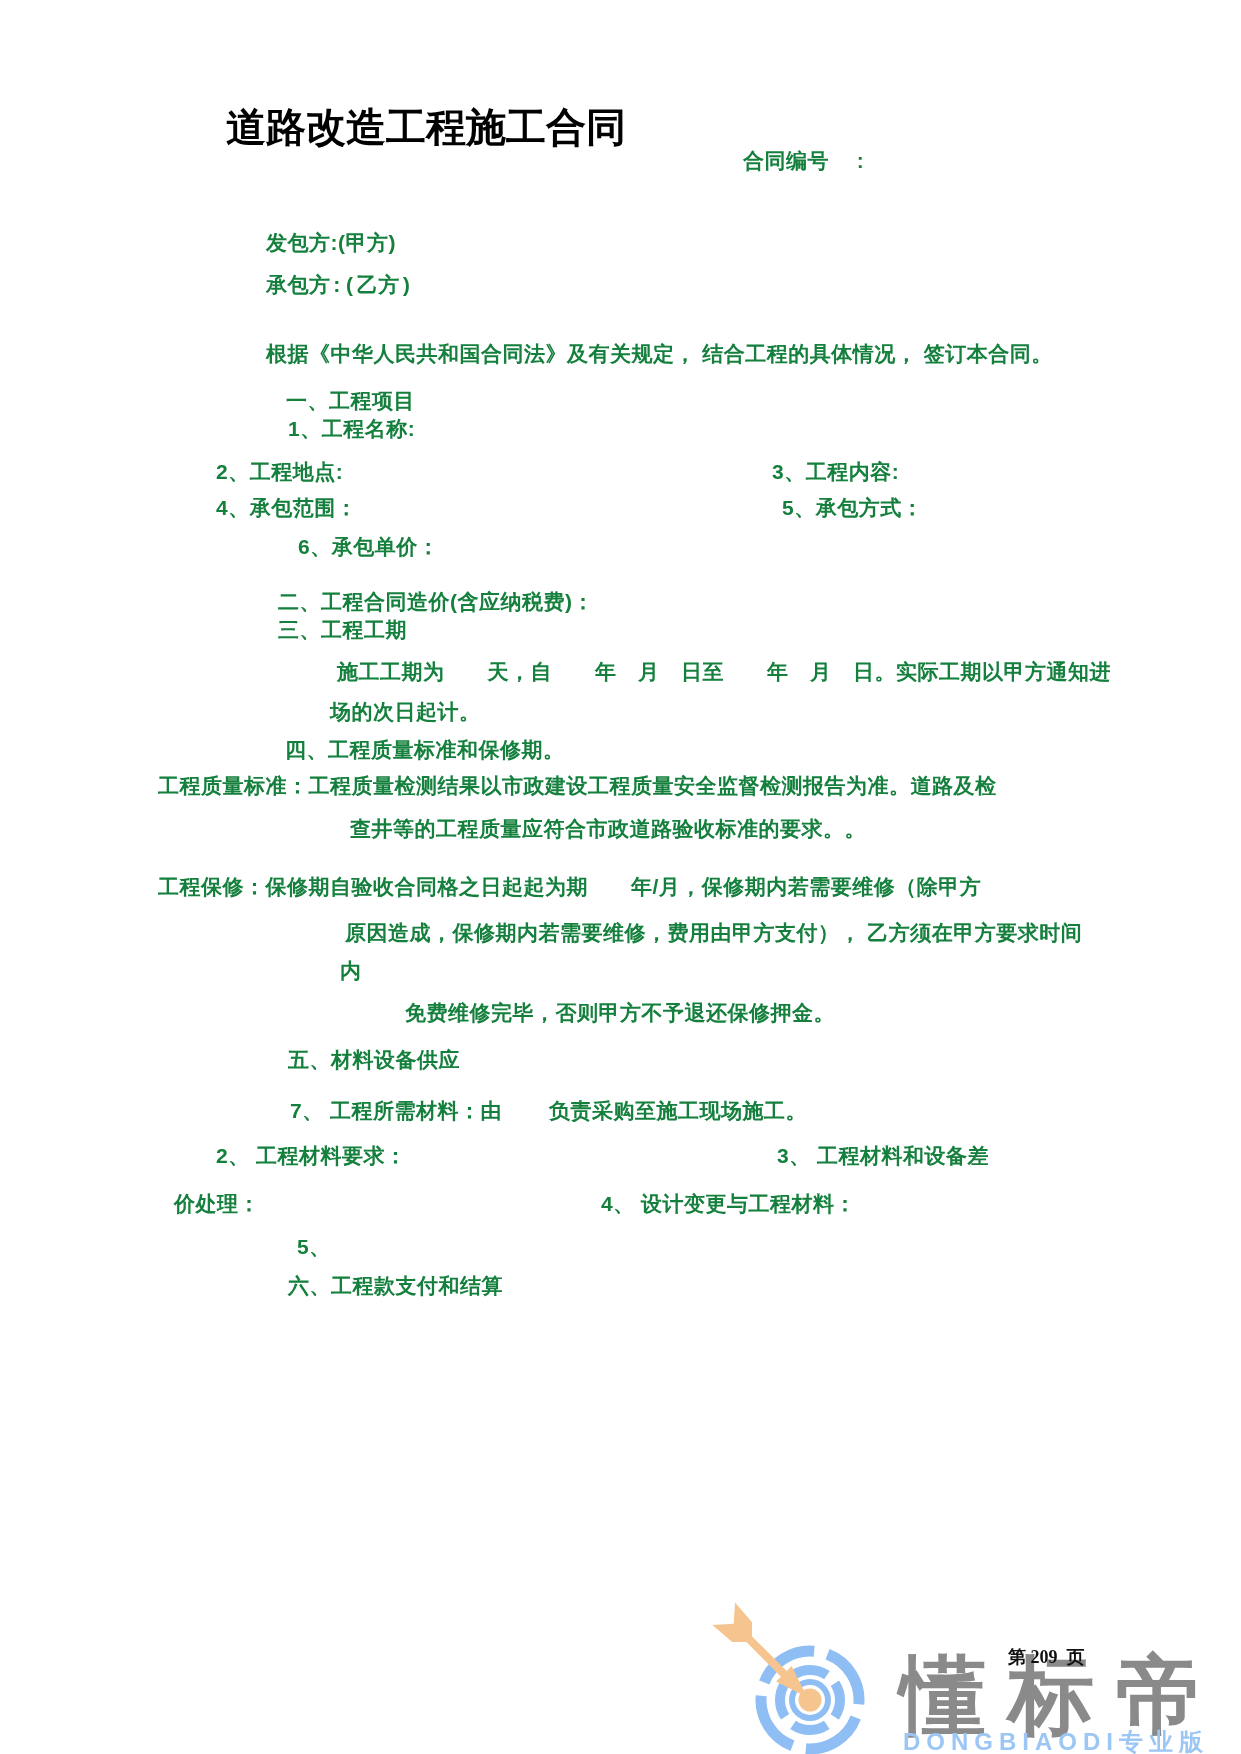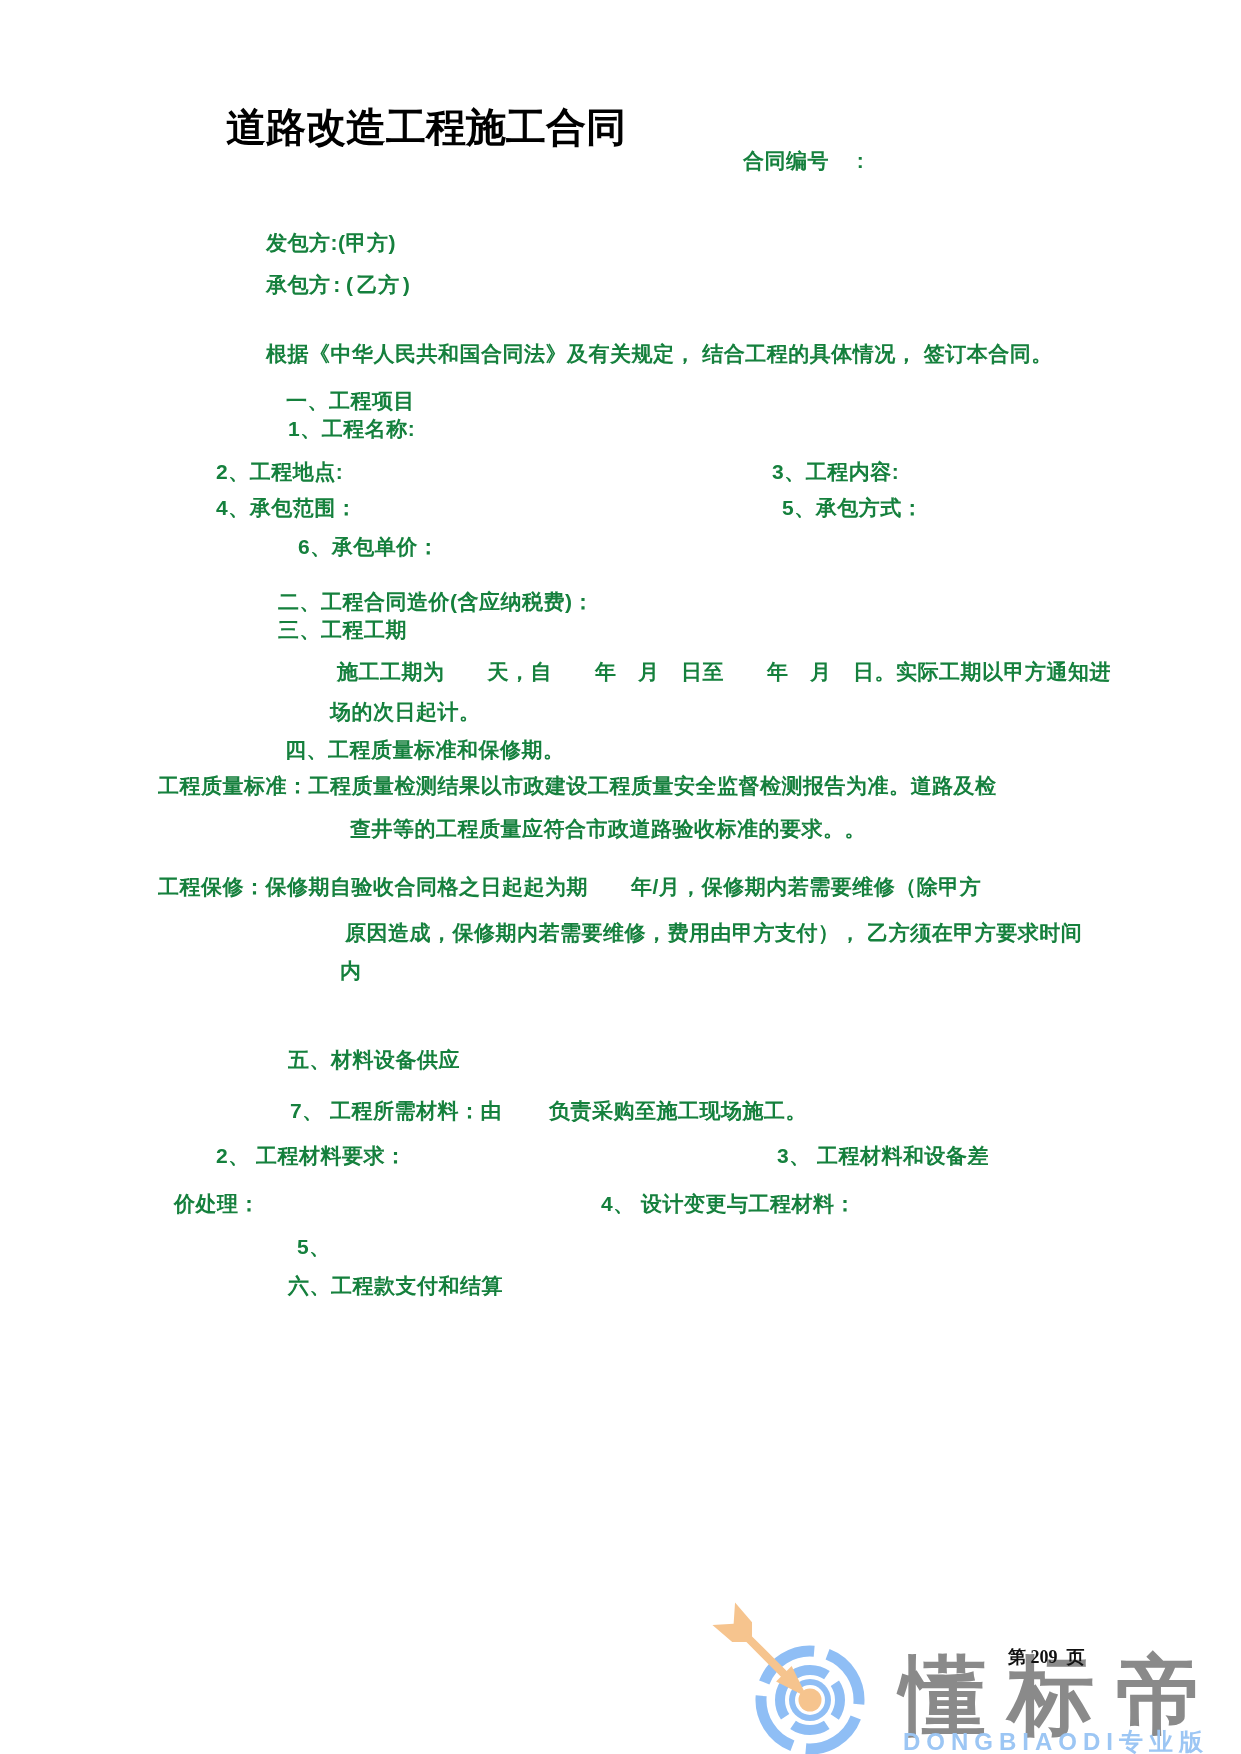--- a/index.html
+++ b/index.html
@@ -93,20 +93,21 @@
   <div class="tline" style="left:278px; top:590px;">二、工程合同造价(含应纳税费)：</div>
   <div class="tline" style="left:278px; top:618px;">三、工程工期</div>
   <div class="tline" style="left:337px; top:660px;">施工工期为　　天，自　　年　月　日至　　年　月　日。实际工期以甲方通知进</div>
   <div class="tline" style="left:330px; top:700px;">场的次日起计。</div>
   <div class="tline" style="left:285px; top:738px;">四、工程质量标准和保修期。</div>
   <div class="tline" style="left:158px; top:774px;">工程质量标准：工程质量检测结果以市政建设工程质量安全监督检测报告为准。道路及检</div>
   <div class="tline" style="left:350px; top:817px;">查井等的工程质量应符合市政道路验收标准的要求。。</div>
   <div class="tline" style="left:158px; top:875px;">工程保修：保修期自验收合同格之日起起为期　　年/月，保修期内若需要维修（除甲方</div>
   <div class="tline" style="left:345px; top:921px;">原因造成，保修期内若需要维修，费用由甲方支付）， 乙方须在甲方要求时间</div>
   <div class="tline" style="left:340px; top:959px;">内</div>
+  <div class="tline" style="left:405px; top:1001px;">免费维修完毕，否则甲方不予退还保修押金。</div>
   <div class="tline" style="left:288px; top:1048px;">五、材料设备供应</div>
   <div class="tline" style="left:290px; top:1099px;">7、 工程所需材料：由</div>
   <div class="tline" style="left:549px; top:1099px;">负责采购至施工现场施工。</div>
   <div class="tline" style="left:216px; top:1144px;">2、 工程材料要求：</div>
   <div class="tline" style="left:777px; top:1144px;">3、 工程材料和设备差</div>
   <div class="tline" style="left:174px; top:1192px;">价处理：</div>
   <div class="tline" style="left:601px; top:1192px;">4、 设计变更与工程材料：</div>
   <div class="tline" style="left:297px; top:1235px;">5、</div>
   <div class="tline" style="left:288px; top:1274px;">六、工程款支付和结算</div>
 

